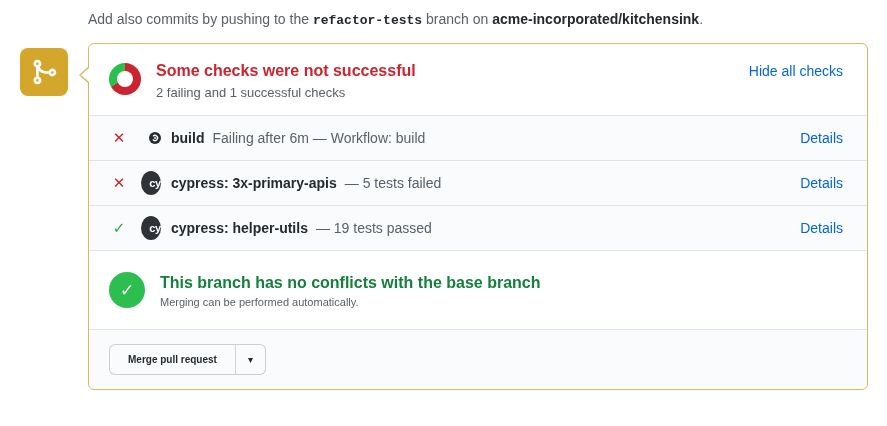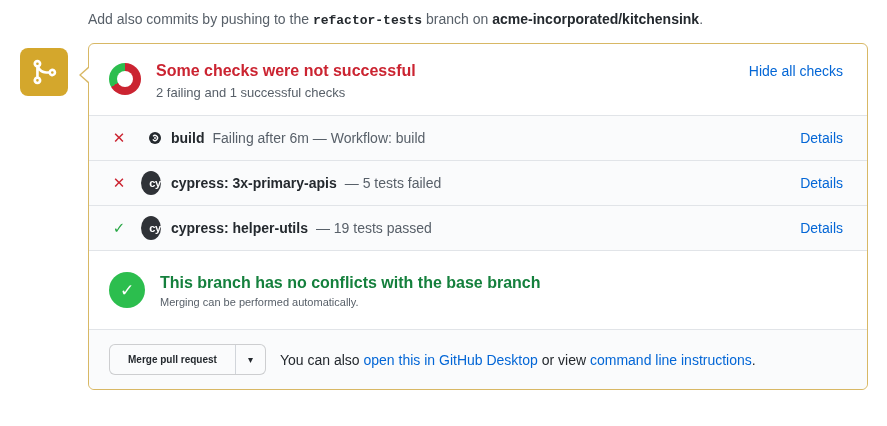--- a/index.html
+++ b/index.html
@@ -125,17 +125,16 @@
       </div>
     </div>
 
     <div class="actions-bar">
       <div class="btn-group">
         <button class="merge-btn">Merge pull request</button>
         <button class="merge-caret-btn">
             <span>▾</span>
           </button>
       </div>
-      <span class="also-text"><span>You can also </span><a>open this in GitHub Desktop</a><span> or view </span><a>command line instructions</a><span>.</span></span>
     </div>
 
   </div>
 </div>
 
 </body></html>

